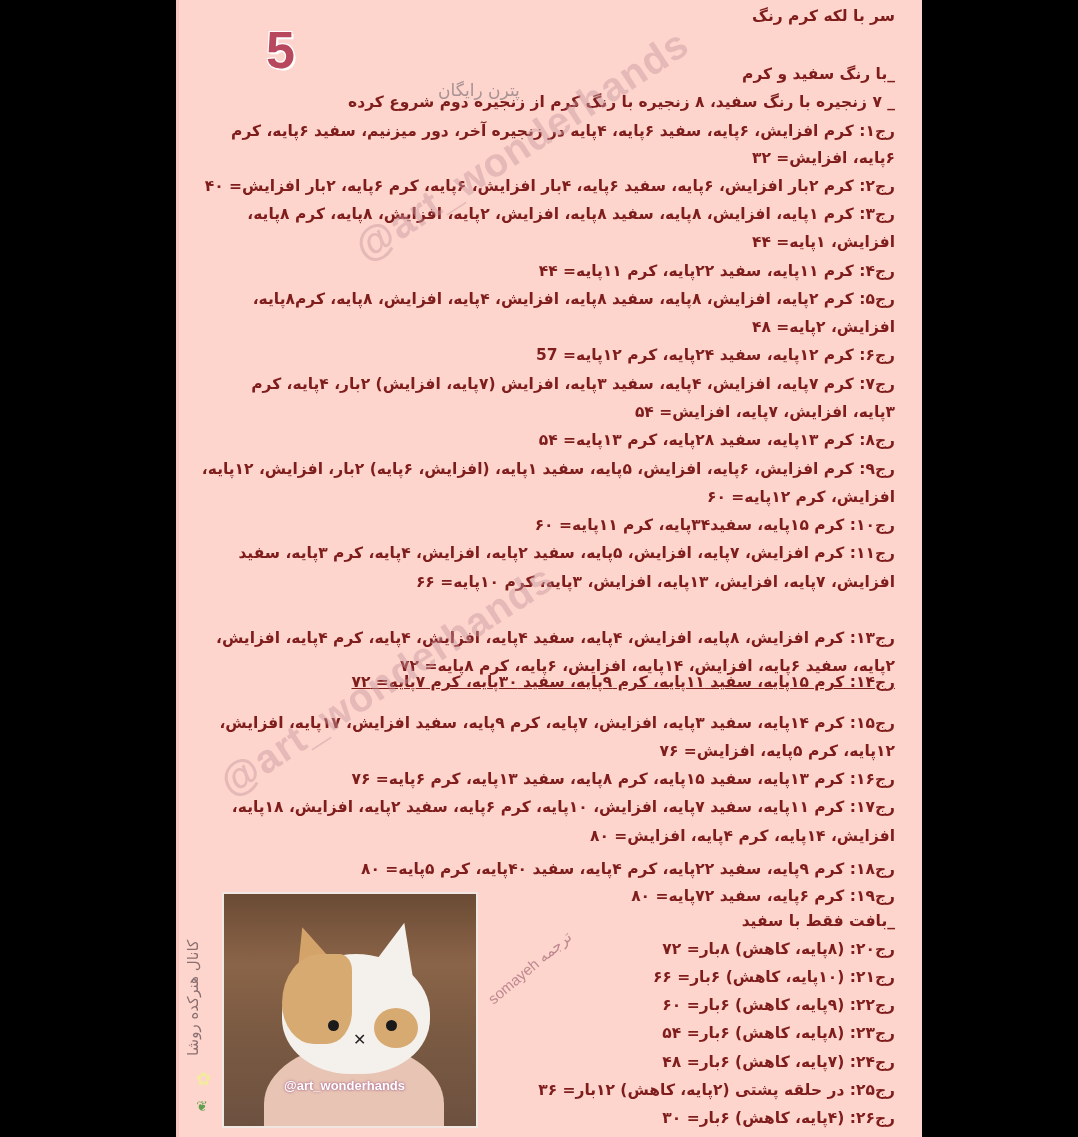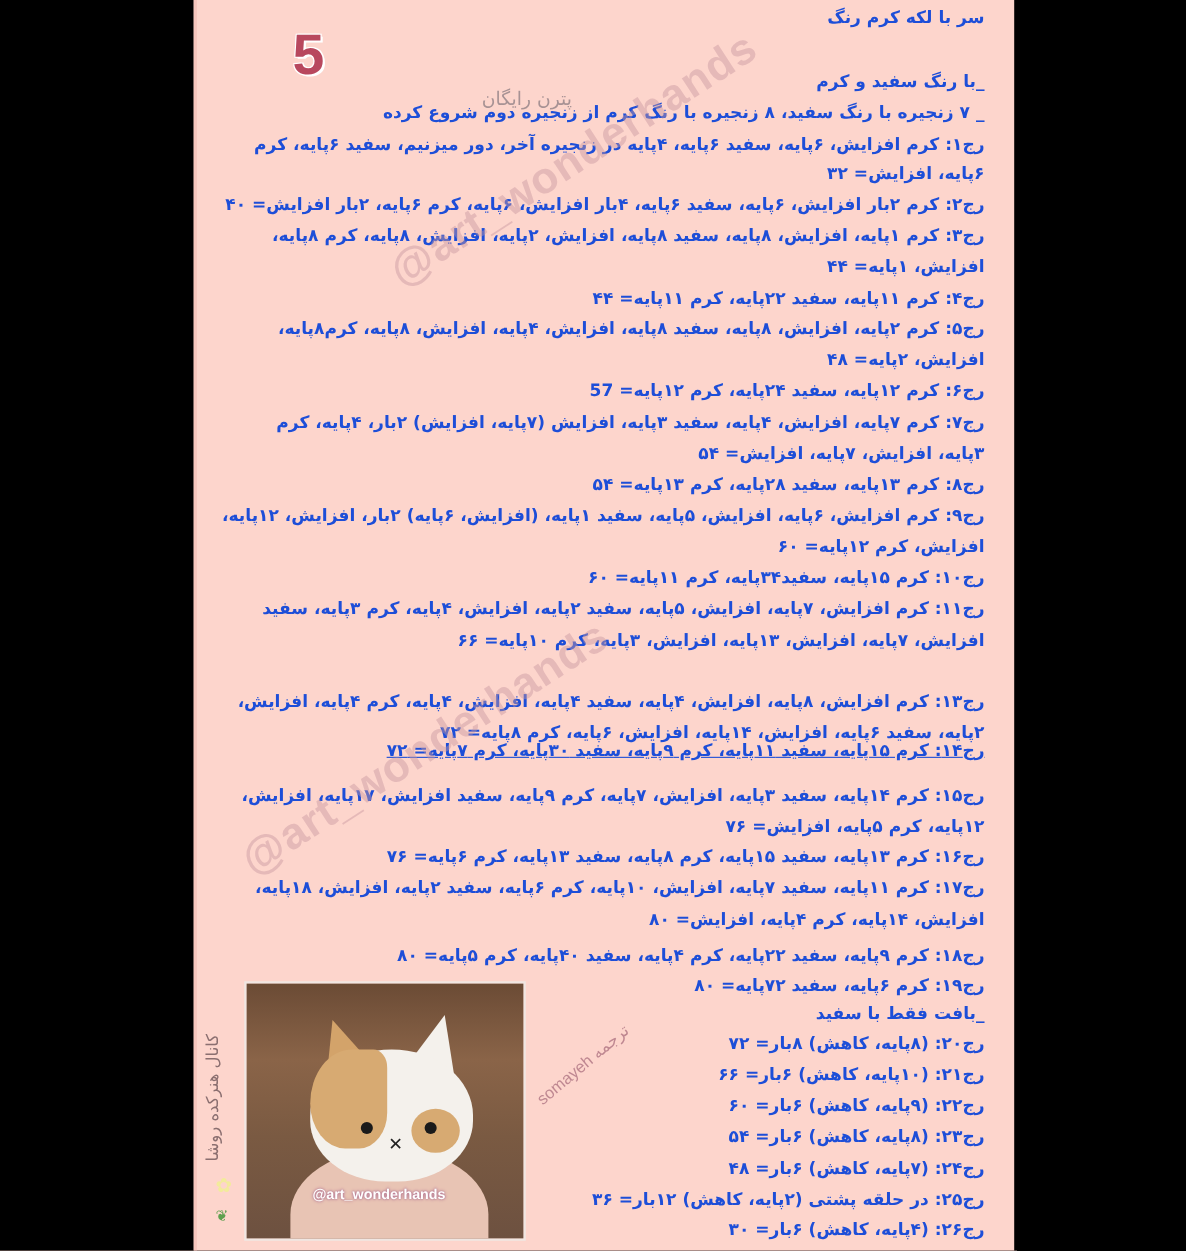--- a/index.html
+++ b/index.html
@@ -11,21 +11,21 @@
   .page {
     position: absolute; left: 176px; top: 0; width: 746px; height: 1137px;
     background: #fdd5cc; overflow: hidden;
   }
   .page::before {
     content: ""; position: absolute; left: 0; top: 0; width: 3px; height: 100%;
     background: #f6c5bd;
   }
   .line {
     position: absolute; right: 27px; direction: rtl; text-align: right;
-    font-size: 15.5px; line-height: 20px; color: #1d4ed8; white-space: nowrap;
+    font-size: 15.5px; line-height: 20px; color: #7f1d1d; white-space: nowrap;
     font-weight: bold; letter-spacing: -0.2px;
   }
   .title { font-weight: bold; }
   .big5 {
     position: absolute; left: 90px; top: 24px; font-size: 52px; font-weight: bold;
     color: #b8485e; font-family: "Liberation Sans", sans-serif;
     text-shadow: 2px 2px 0 #fff, -1px -1px 0 #fff, 1px -1px 0 #fff, -1px 1px 0 #fff;
     line-height: 52px;
   }
   .free {

